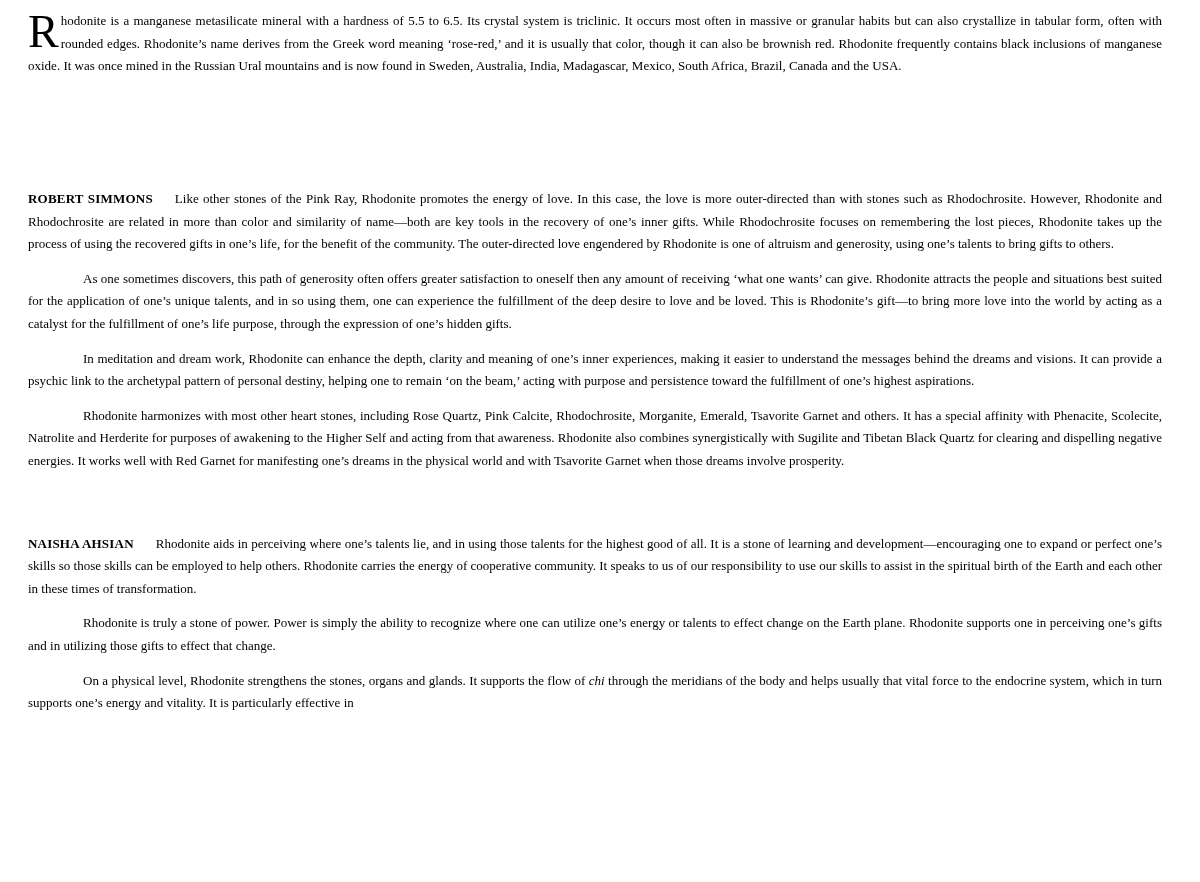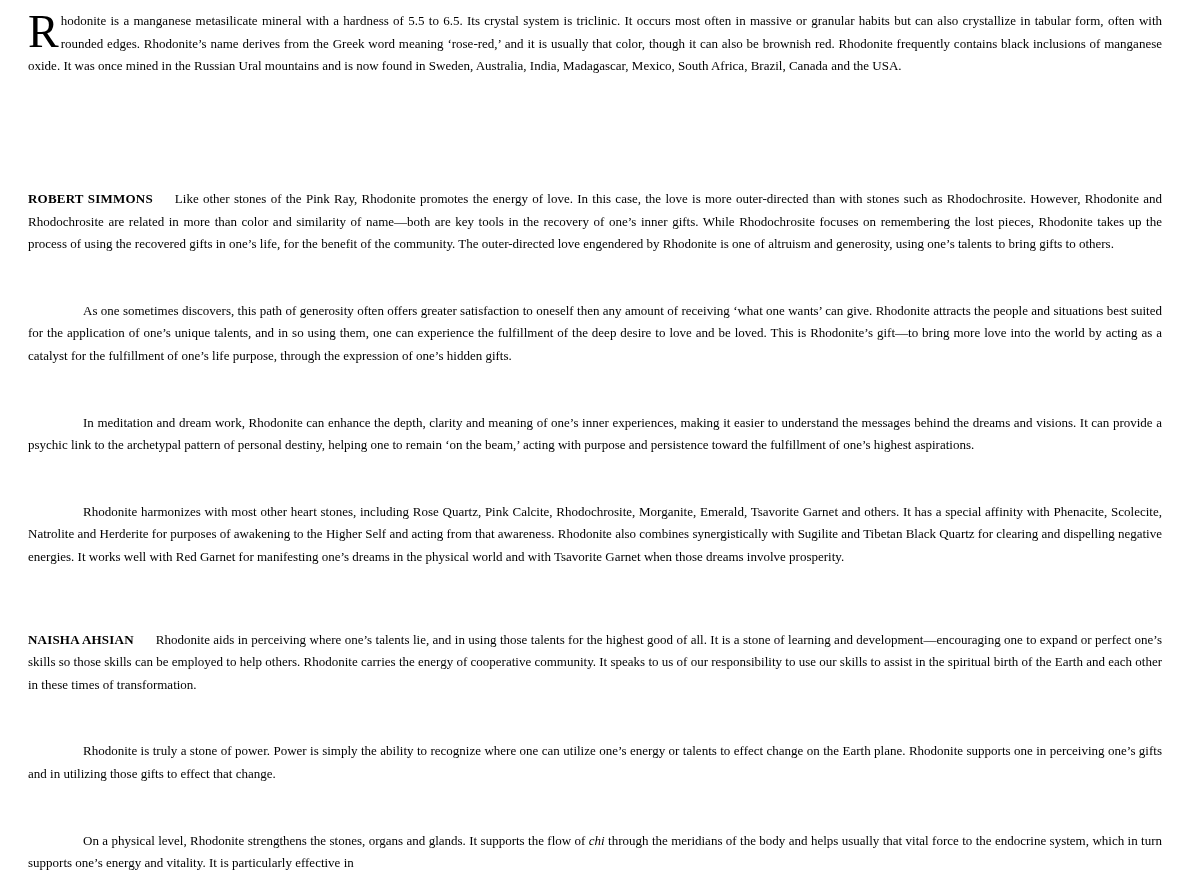--- a/index.html
+++ b/index.html
@@ -50,21 +50,20 @@
   .author {
     font-weight: bold;
     letter-spacing: 0.2px;
   }
   .after-author {
     display: inline-block;
     width: 22px;
   }
   .indent {
     text-indent: 55px;
-    margin-top: 32px;
   }
   em {
     font-style: italic;
   }
 </style>
 </head>
 <body>
 
 <div class="page">
 

